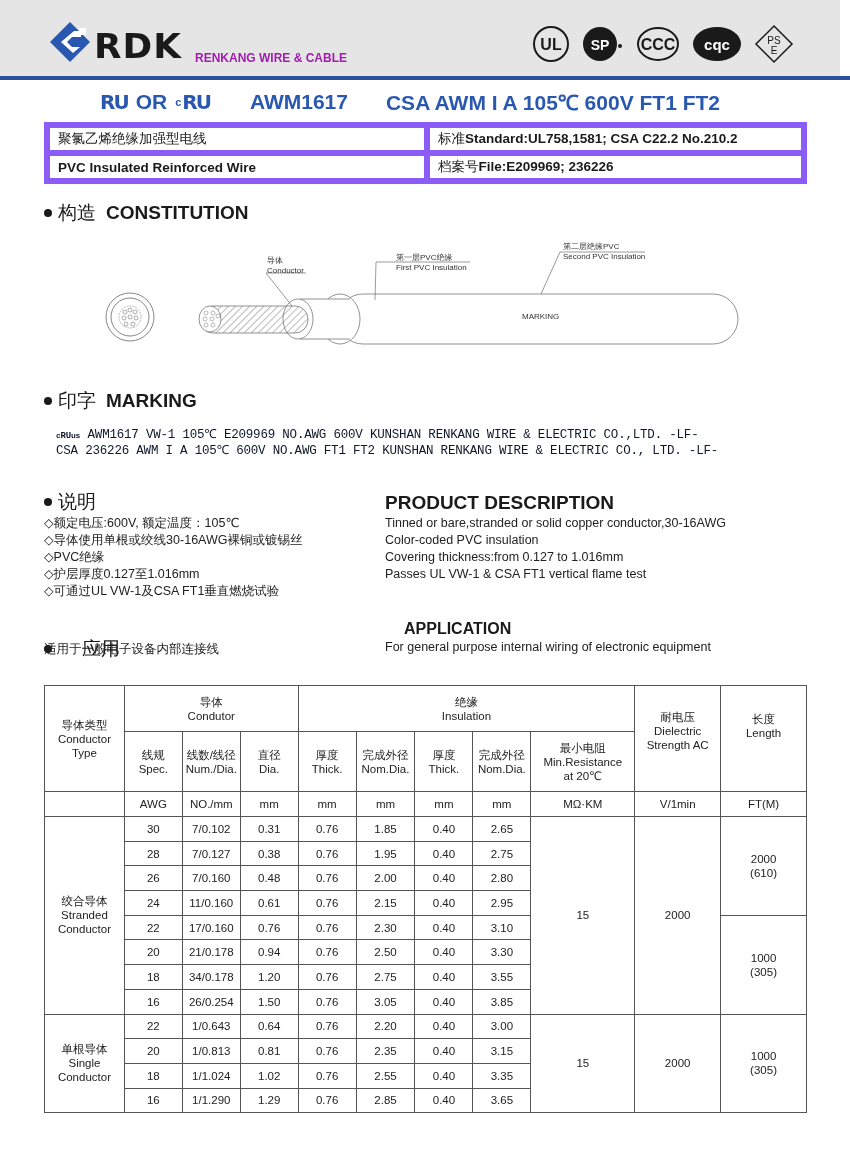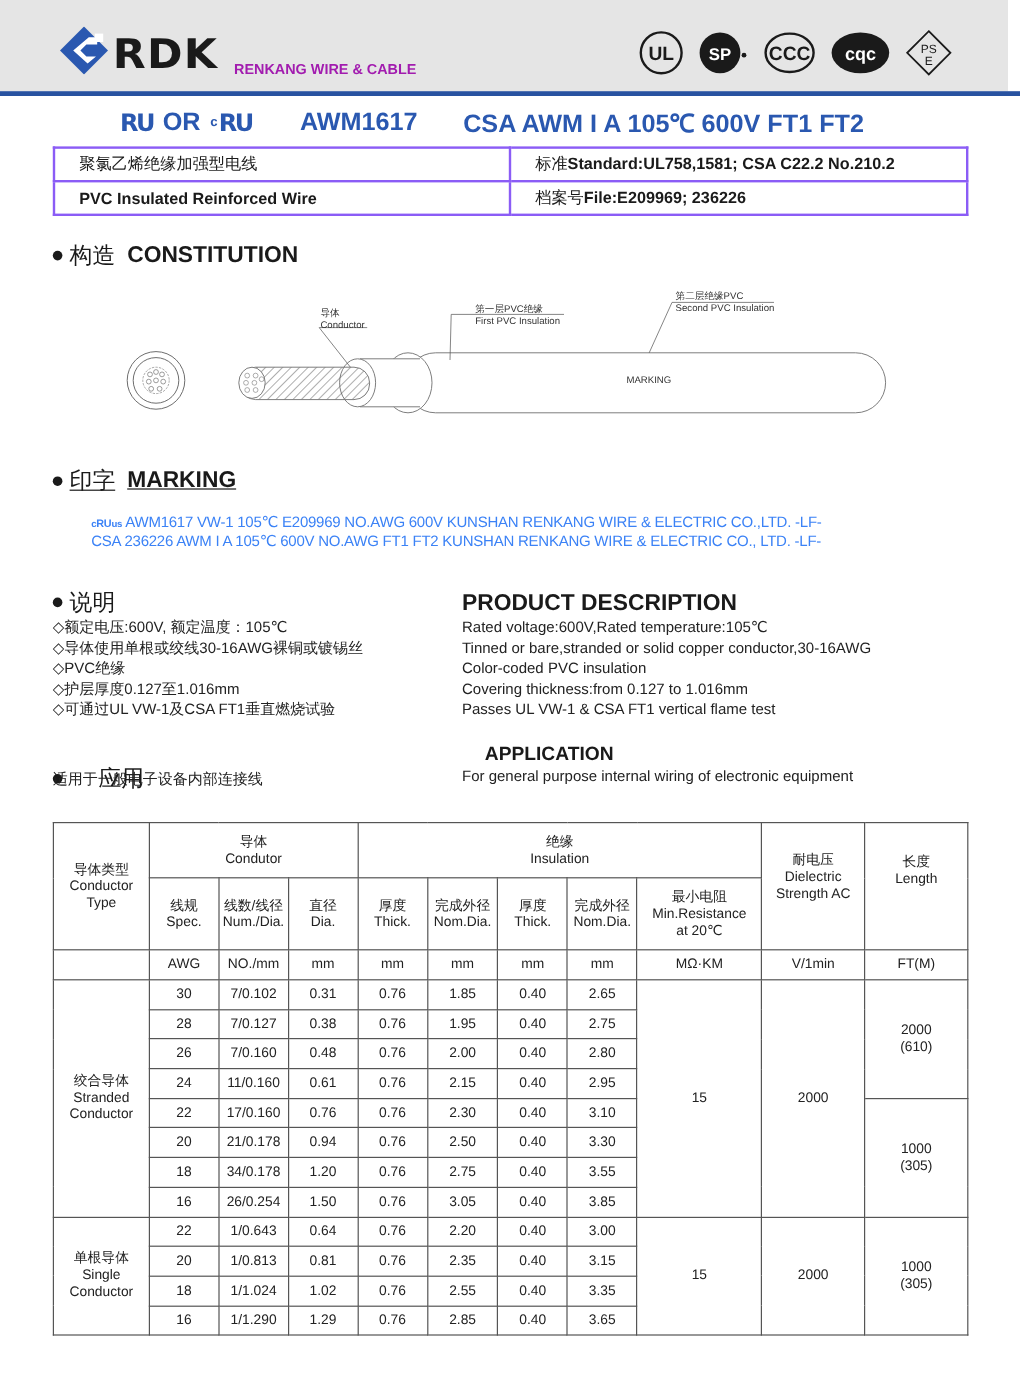--- a/index.html
+++ b/index.html
@@ -20,36 +20,36 @@
   
   .title-line { position: absolute; left: 100px; top: 88px; height: 28px; display: flex; align-items: center; color: #2a58b0; font-weight: bold; font-size: 21px; font-family: "Liberation Sans", sans-serif; }
   .title-line .ul-mark { font-size: 20px; font-weight: bold; letter-spacing: -2px; font-family: "DejaVu Sans", sans-serif; }
   .title-line .or { margin: 0 4px 0 8px; }
   .title-line .c-small { font-size: 11px; margin-left: 4px; margin-right: 1px; }
   .title-line .awm { margin-left: 40px; }
   .title-line .csa { margin-left: 38px; }
 
   
   .std-table { position: absolute; left: 44px; top: 122px; width: 763px; border-collapse: collapse; font-size: 13.5px; }
-  .std-table td { border: 2px solid #8b5cf6; height: 28px; padding: 0 20px; vertical-align: middle; }
+  .std-table td { border: 6px solid #8b5cf6; height: 28px; padding: 0 8px; vertical-align: middle; }
   .std-table td.l { width: 380px; }
   .bold { font-weight: bold; }
 
   
   .sec { position: absolute; display: flex; align-items: center; font-size: 19px; }
   .sec .dot { display: inline-block; width: 8px; height: 8px; background: #1a1a1a; border-radius: 50%; margin-right: 6px; }
   .sec .cn { font-weight: normal; margin-right: 10px; font-size: 19px; }
   .sec .en { font-weight: bold; font-size: 19px; }
 
   
   .diagram { position: absolute; left: 100px; top: 236px; width: 650px; height: 130px; }
   .diag-label { position: absolute; font-size: 8px; color: #333; line-height: 10px; }
 
   
-  .marking-lines { position: absolute; left: 76px; top: 428px; font-size: 12.5px; line-height: 15px; color: #3b82f6; letter-spacing: -0.2px; }
+  .marking-lines { position: absolute; left: 56px; top: 428px; font-size: 12.5px; line-height: 15px; color: #0f172a; letter-spacing: -0.2px; font-family: Liberation Mono, monospace; }
   .marking-lines .ul-tiny { font-size: 8px; font-weight: bold; }
 
   
   .desc-col { position: absolute; font-size: 12.5px; line-height: 17px; color: #222; }
   .pd-title { position: absolute; left: 385px; top: 492px; font-size: 19px; font-weight: bold; }
   .app-title { position: absolute; left: 404px; top: 620px; font-size: 16px; font-weight: bold; }
 
   
   .spec-table { position: absolute; left: 44px; top: 685px; width: 763px; border-collapse: collapse; font-size: 11.5px; text-align: center; color: #222; }
   .spec-table td, .spec-table th { border: 1px solid #555; font-weight: normal; line-height: 14px; padding: 0; }
@@ -182,21 +182,21 @@
     <div>第一层PVC绝缘</div>
     <div>First PVC Insulation</div>
   </div>
   <div class="diag-label" style="left:463px; top:6px;">
     <div>第二层绝缘PVC</div>
     <div>Second PVC Insulation</div>
   </div>
   <div class="diag-label" style="left:422px; top:76px;">MARKING</div>
 </div>
 
-<div class="sec" style="left:44px; top:388px;text-decoration:underline;">
+<div class="sec" style="left:44px; top:388px;">
   <span class="dot"></span>
   <span class="cn">印字</span>
   <span class="en">MARKING</span>
 </div>
 <div class="marking-lines">
   <div>
     <span class="ul-tiny">c</span><span class="ul-tiny" style="font-size:9px;">RU</span><span class="ul-tiny">us</span>
     <span>AWM1617  VW-1  105℃  E209969  NO.AWG 600V  KUNSHAN RENKANG  WIRE  &amp;  ELECTRIC  CO.,LTD. -LF-</span>
   </div>
   <div>CSA 236226 AWM I A 105℃  600V  NO.AWG  FT1 FT2 KUNSHAN RENKANG WIRE &amp; ELECTRIC CO., LTD. -LF-</div>
@@ -209,21 +209,20 @@
 <div class="desc-col" style="left:44px; top:515px;">
   <div>◇额定电压:600V, 额定温度：105℃</div>
   <div>◇导体使用单根或绞线30-16AWG裸铜或镀锡丝</div>
   <div>◇PVC绝缘</div>
   <div>◇护层厚度0.127至1.016mm</div>
   <div>◇可通过UL VW-1及CSA FT1垂直燃烧试验</div>
 </div>
 
 <div class="pd-title">PRODUCT DESCRIPTION</div>
 <div class="desc-col" style="left:385px; top:515px;">
-  <div>Rated voltage:600V,Rated temperature:105℃</div>
   <div>Tinned or bare,stranded or solid copper conductor,30-16AWG</div>
   <div>Color-coded PVC insulation</div>
   <div>Covering thickness:from 0.127 to 1.016mm</div>
   <div>Passes UL VW-1 &amp; CSA FT1 vertical flame test</div>
 </div>
 
 <div class="sec" style="left:44px; top:636px;gap:24px;">
   <span class="dot"></span>
   <span class="cn">应用</span>
 </div>

